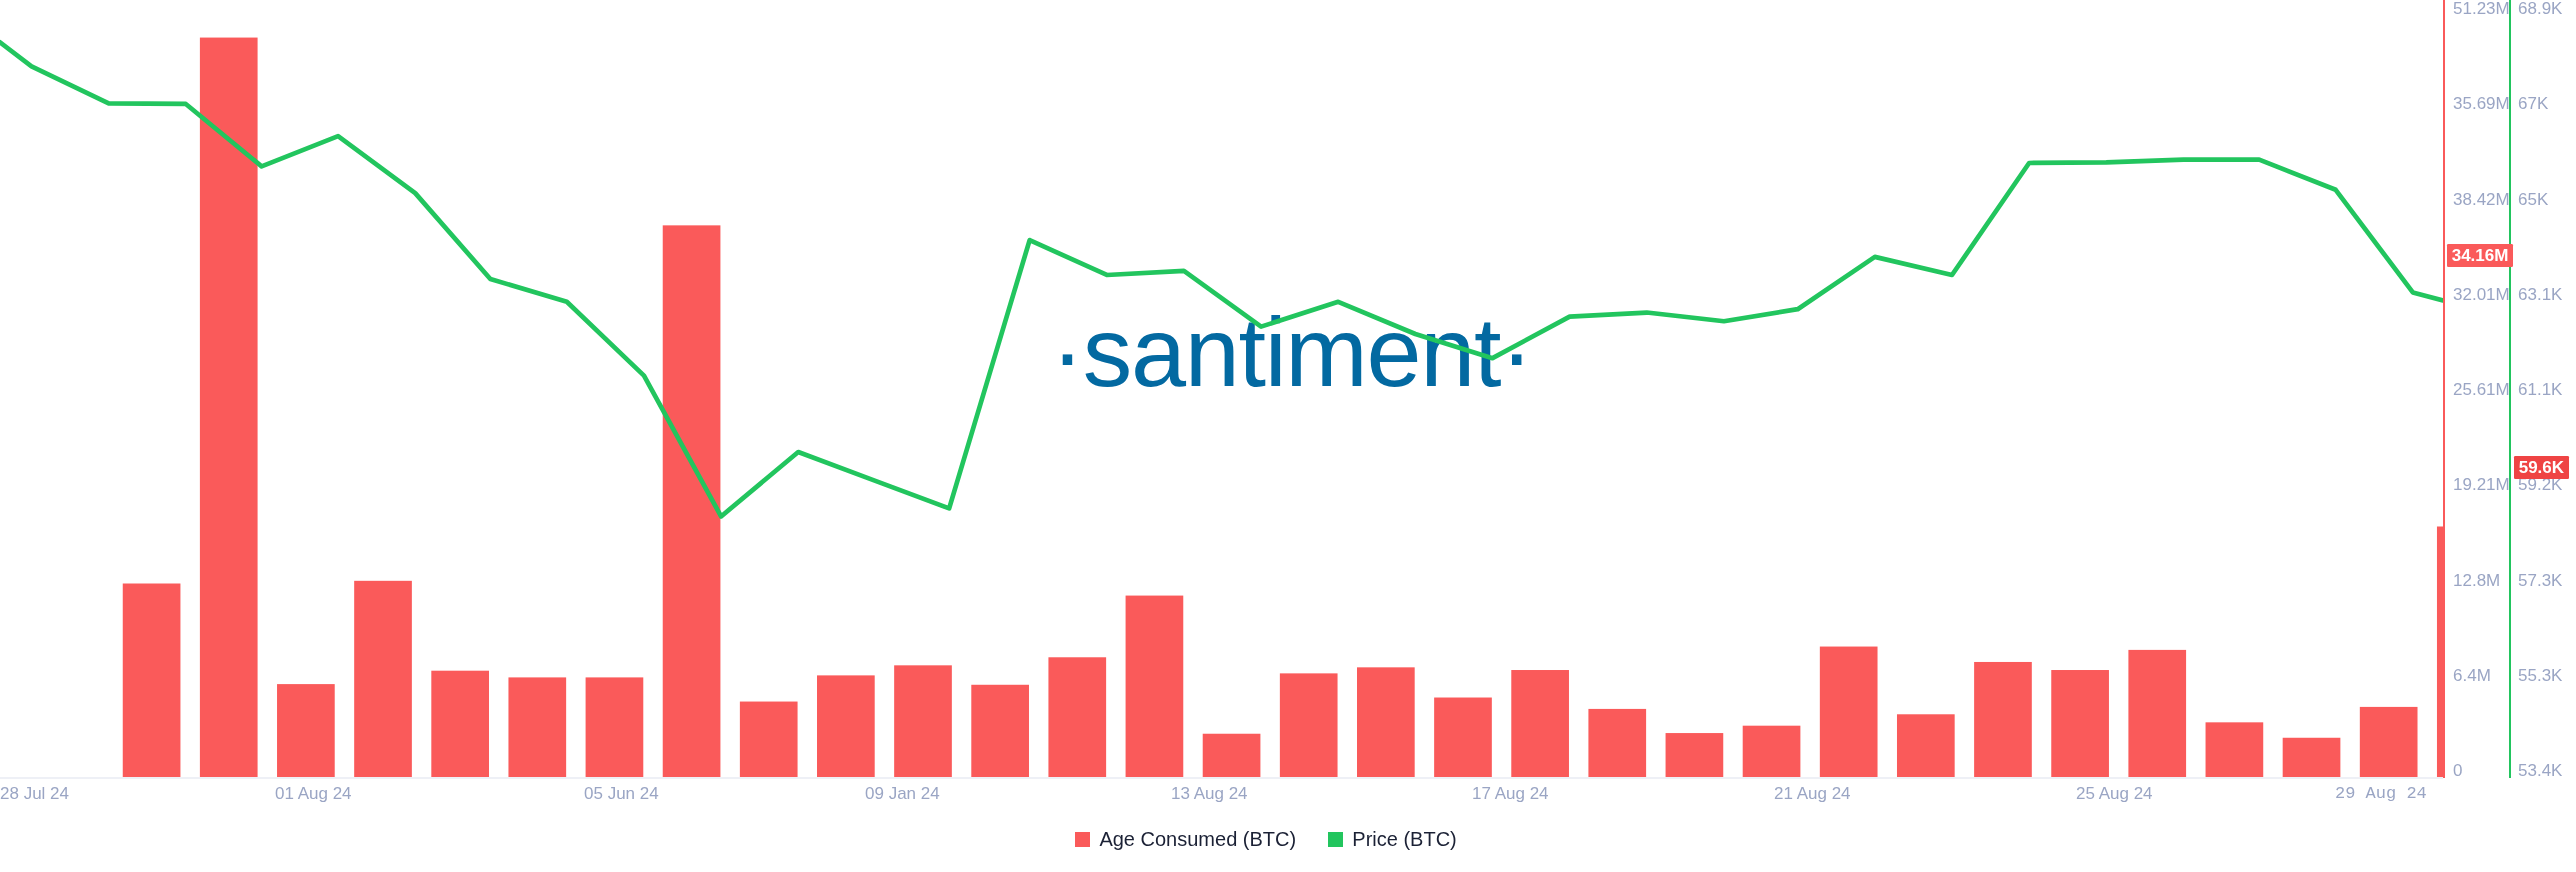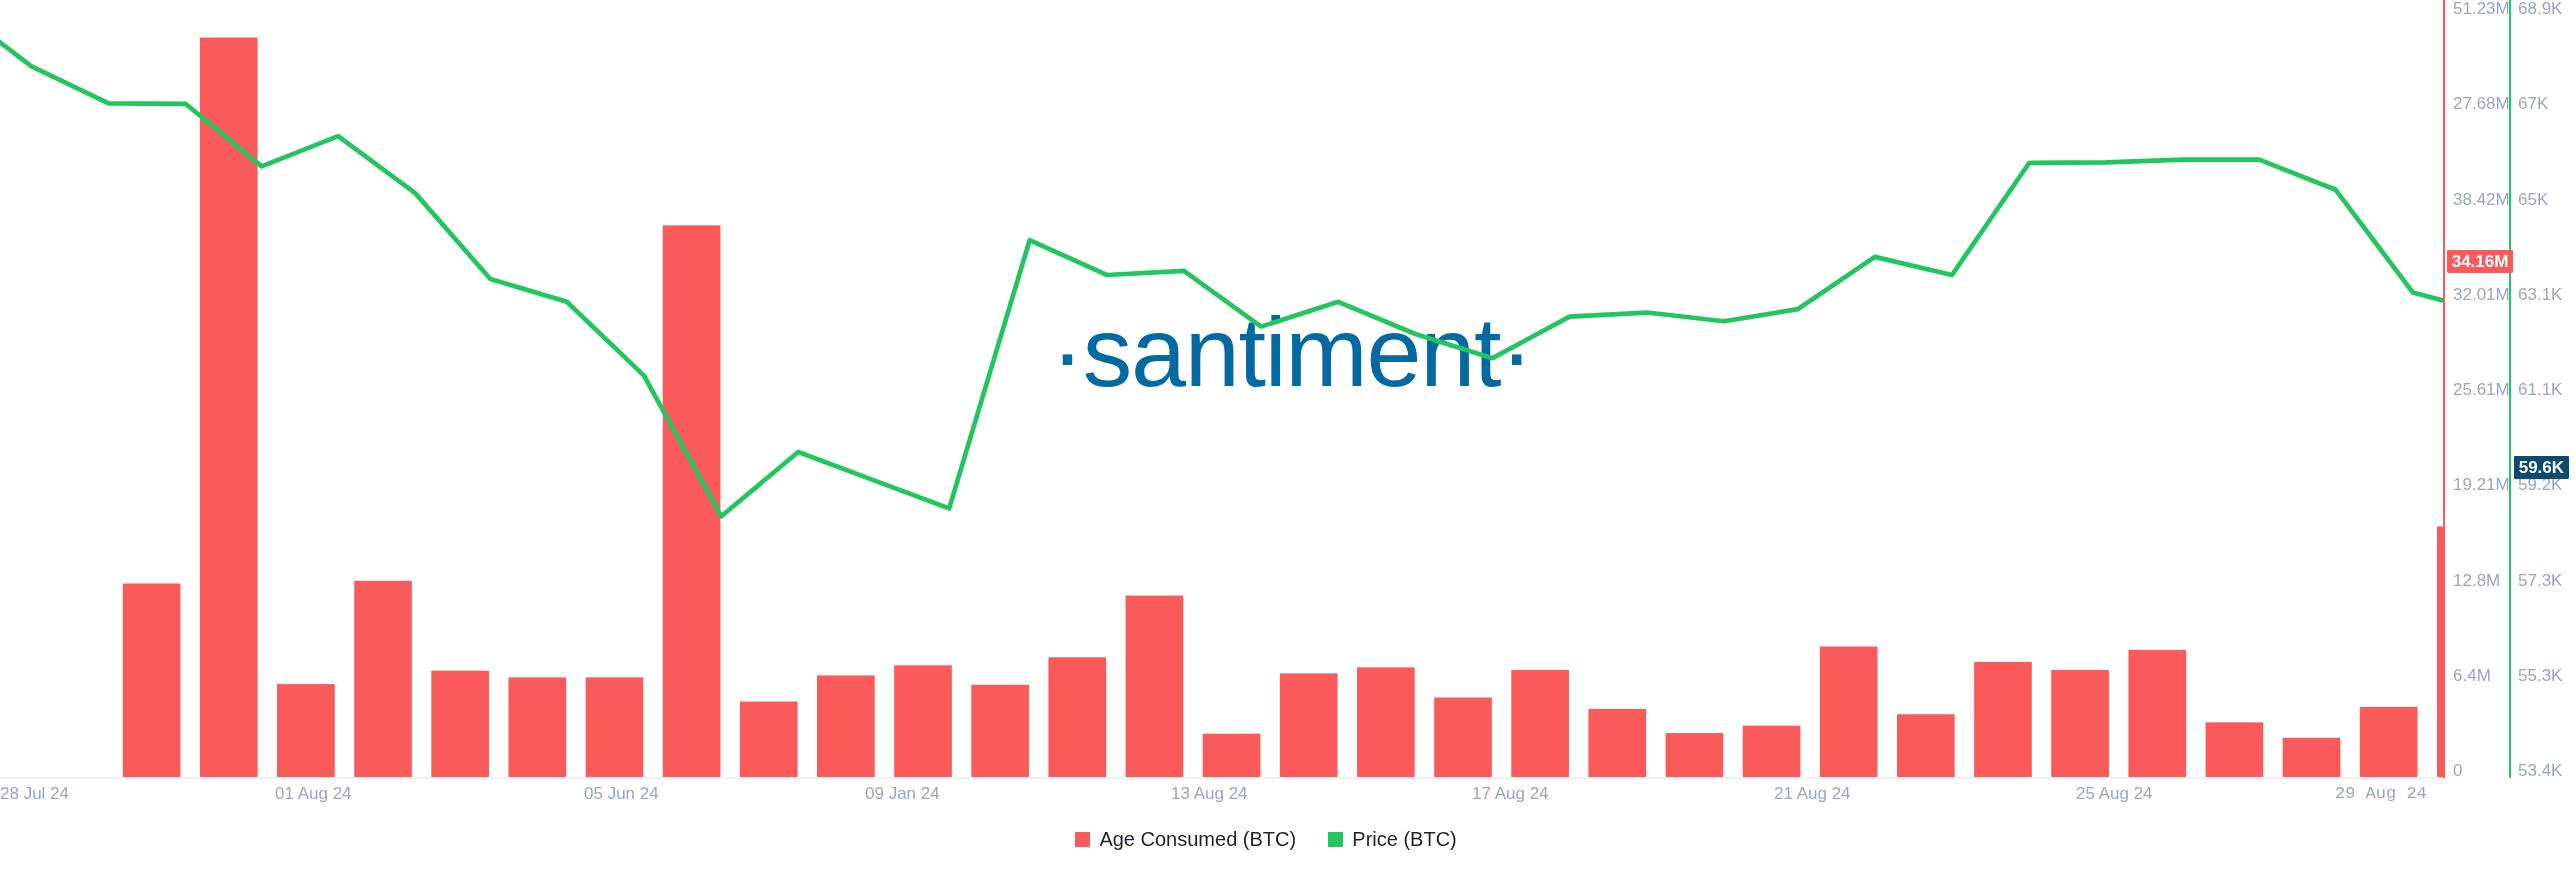--- a/index.html
+++ b/index.html
@@ -71,21 +71,21 @@
     position:absolute;
     font-size:17px;
     font-weight:700;
     color:#ffffff;
     padding:2.7px 4.7px 3.4px 4.7px;
     line-height:1;
     white-space:nowrap;
     border-radius:1.3px;
   }
   #badge-red   { left:2447px; background:#fa5a5a; }
-  #badge-green { left:2514px; background:#0c4a6e; }
+  #badge-green { left:2514px; background:#ef4444; }
 
   
   #legend {
     position:absolute;
     left:0; top:828px;
     width:2532px;
     display:flex;
     justify-content:center;
     align-items:center;
     gap:32px;
@@ -155,42 +155,42 @@
       <div class="xtick" style="left: 1774px;">21 Aug 24</div>
       <div class="xtick" style="left: 2076px;">25 Aug 24</div>
       <div class="xtick" style="left: 2335px; font-family: Liberation Mono, monospace;">29 Aug 24</div>
     </div>
 
   <div class="axis-line" id="axis-left-metric"></div>
   <div class="axis-line" id="axis-right-metric"></div>
 
   <div id="yticks-red">
       <div class="ytick red" style="top: 0px;">51.23M</div>
-      <div class="ytick red" style="top: 95px;">27.68M</div>
+      <div class="ytick red" style="top: 95px;">35.69M</div>
       <div class="ytick red" style="top: 191px;">38.42M</div>
       <div class="ytick red" style="top: 286px;">32.01M</div>
       <div class="ytick red" style="top: 381px;">25.61M</div>
       <div class="ytick red" style="top: 476px;">19.21M</div>
       <div class="ytick red" style="top: 572px;">12.8M</div>
       <div class="ytick red" style="top: 667px;">6.4M</div>
       <div class="ytick red" style="top: 762px;">0</div>
     </div>
   <div id="yticks-green">
       <div class="ytick green" style="top: 0px;">68.9K</div>
       <div class="ytick green" style="top: 95px;">67K</div>
       <div class="ytick green" style="top: 191px;">65K</div>
       <div class="ytick green" style="top: 286px;">63.1K</div>
       <div class="ytick green" style="top: 381px;">61.1K</div>
       <div class="ytick green" style="top: 476px;">59.2K</div>
       <div class="ytick green" style="top: 572px;">57.3K</div>
       <div class="ytick green" style="top: 667px;">55.3K</div>
       <div class="ytick green" style="top: 762px;">53.4K</div>
     </div>
 
-  <div class="ybadge" id="badge-red" style="top: 250px;">34.16M</div>
+  <div class="ybadge" id="badge-red" style="top: 244px;">34.16M</div>
   <div class="ybadge" id="badge-green" style="top: 456px;">59.6K</div>
 
   <div id="legend">
       <div class="legend-item">
         <span class="legend-swatch" style="background: rgb(250, 90, 90);"></span>
         <span class="legend-label">Age Consumed (BTC)</span>
       </div>
       <div class="legend-item">
         <span class="legend-swatch" style="background: rgb(34, 197, 94);"></span>
         <span class="legend-label">Price (BTC)</span>

